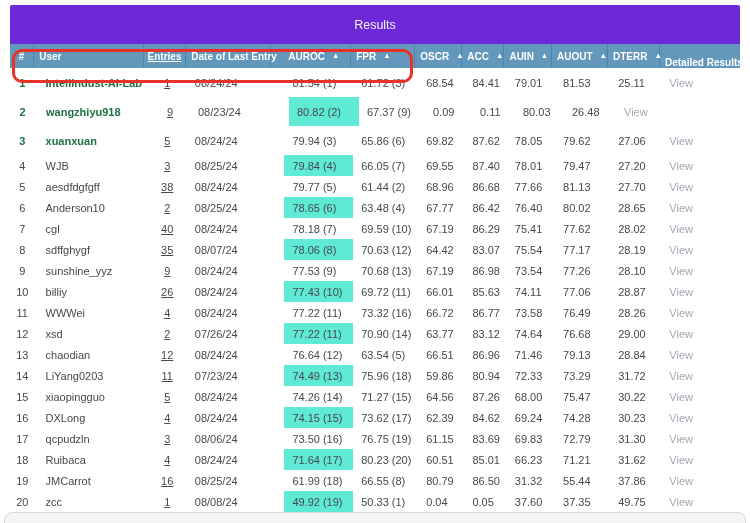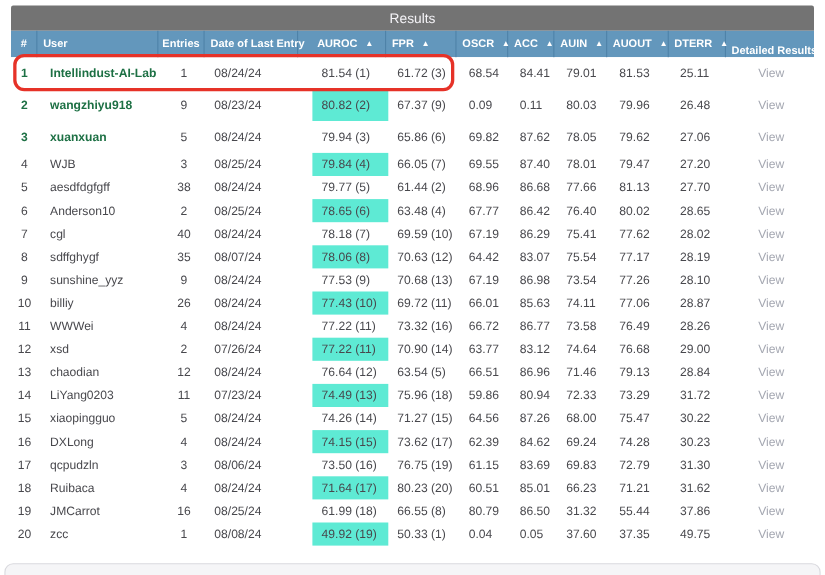--- a/index.html
+++ b/index.html
@@ -6,21 +6,21 @@
   html,body { background:#ffffff; }
   body { font-family: "Liberation Sans", sans-serif; }
   .screen {
     position: relative; width: 750px; height: 523px;
     background: #ffffff; overflow: hidden;
   }
   .leaderboard {
     position: absolute; left: 10px; top: 5px; width: 730px;
   }
   .title-bar {
-    height: 23px; background: #737373; color: #f4f3f7;
+    height: 39px; background: #6d28d9; color: #f4f3f7;
     display: flex; align-items: center; justify-content: center;
     font-size: 12.5px; border-radius: 2px 2px 0 0;
   }
   .header-row {
     height: 24px; background: #6397bc; display: flex;
   }
   .hcell {
     display: flex; align-items: center;
     color: #ffffff; font-weight: bold; font-size: 10px;
     padding-left: 5px; white-space: nowrap;
@@ -31,30 +31,30 @@
   .sort-icon { font-size: 7.5px; margin-left: 7px; transform: translateY(-1px); color:#ffffff; }
   .body { background: #ffffff; }
   .row { display: flex; align-items: stretch; height: 21px; }
   .row.tall { height: 29px; }
   .cell {
     display: flex; align-items: center;
     font-size: 11px; color: #48484d;
     padding-left: 8px; white-space: nowrap; overflow: hidden;
   }
   .cell.center { justify-content: center; padding-left: 0; }
-  .c0 { width: 25px; }  .c1 { width: 113px; } .c2 { width: 44px; }
+  .c0 { width: 25px; }  .c1 { width: 113px; } .c2 { width: 44px; text-decoration: underline; }
   .c3 { width: 85px; }  .c4 { width: 70px; margin-left: 12px; }  .c5 { width: 66px; align-items: center; }
   .c6 { width: 47px; }  .c7 { width: 43px; }  .c8 { width: 49px; }
   .c9 { width: 56px; }  .c10 { width: 52px; } .c11 { width: 80px; }
   .hcell.c11 { font-size: 10px; }
   .cell.c1 { padding-left: 11px; }
   .cell.c3 { padding-left: 6px; }
   .row.striped .c4 { background: #5eead4; }
   .row.top3 .c0, .row.top3 .c1 { color: #1d7044; font-weight: bold; }
-  .view-link { color: #a4a7b1; text-decoration: none; cursor: pointer; margin-left: 20px; }
+  .view-link { color: #a4a7b1; text-decoration: none; cursor: pointer; }
   .highlight-box {
     position: absolute; left: 12px; top: 49px;
     width: 401px; height: 34px;
     border: 3px solid #e63228; border-radius: 10px;
     pointer-events: none;
   }
   .footer-panel {
     position: absolute; left: 4px; top: 512px; width: 742px; height: 24px;
     background: #f5f5f7; border: 1px solid #d9d9de;
     border-radius: 8px 8px 0 0;
@@ -133,21 +133,20 @@
         <div class="row tall top3 striped">
           <div class="cell c0 center">2</div>
           <div class="cell c1">wangzhiyu918</div>
           <div class="cell c2 center">9</div>
           <div class="cell c3">08/23/24</div>
           <div class="cell c4">80.82 (2)</div>
           <div class="cell c5">67.37 (9)</div>
           <div class="cell c6">0.09</div>
           <div class="cell c7">0.11</div>
           <div class="cell c8">80.03</div>
-          <div class="cell c9">79.96</div>
           <div class="cell c10">26.48</div>
           <div class="cell c11">
             <a class="view-link">View</a>
           </div>
         </div>
         <div class="row tall top3">
           <div class="cell c0 center">3</div>
           <div class="cell c1">xuanxuan</div>
           <div class="cell c2 center">5</div>
           <div class="cell c3">08/24/24</div>

